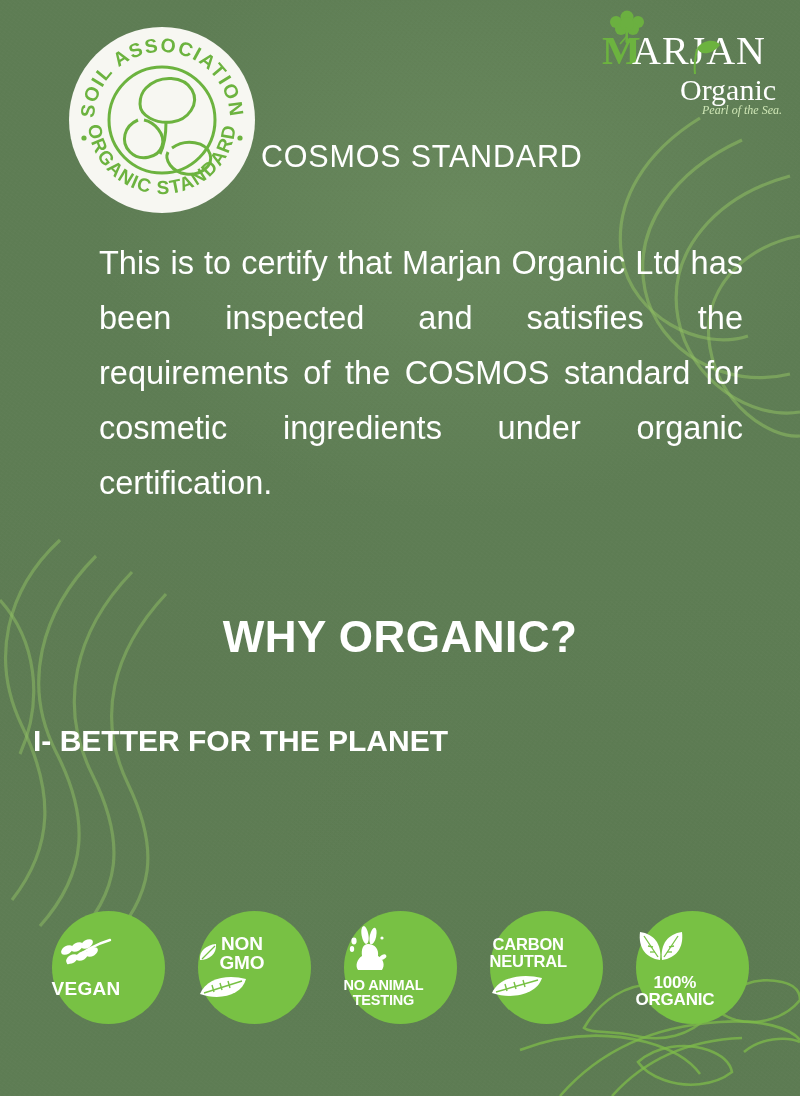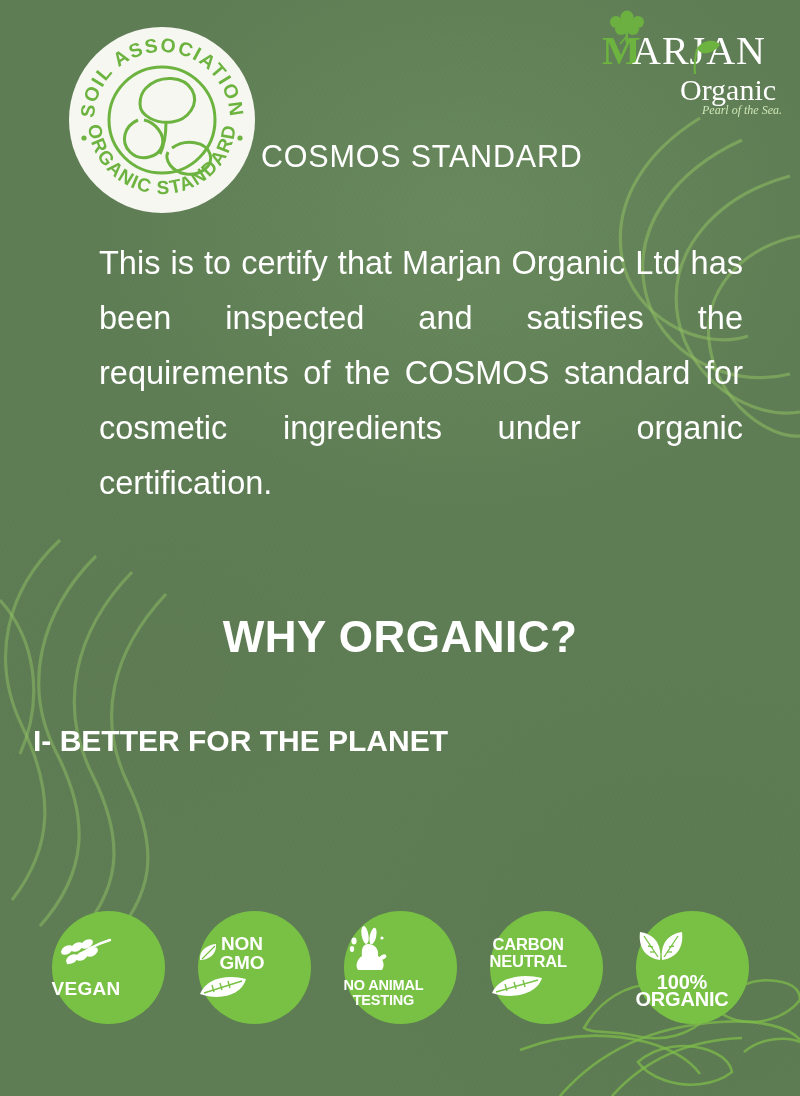--- a/index.html
+++ b/index.html
@@ -154,21 +154,21 @@
     line-height: 16.5px;
     letter-spacing: -0.2px;
     text-align: center;
     text-transform: uppercase;
     white-space: pre-line;
   }
   .badge-vegan .blabel { font-size: 19px; letter-spacing: 0.3px; margin-top: 11px; }
   .badge-nongmo .blabel { font-size: 19px; line-height: 19px; }
   .badge-carbon .blabel { font-size: 16.5px; line-height: 17px; }
   .badge-noanimal .blabel { font-size: 14.5px; line-height: 15px; margin-top: 2px; }
-  .badge-organic .blabel { font-size: 20px; line-height: 17.5px; margin-top: 12px; }
+  .badge-organic .blabel { font-size: 17px; line-height: 17.5px; margin-top: 12px; }
 
   .row-inline { display: flex; align-items: center; justify-content: center; gap: 2px; }
 </style>
 </head>
 <body>
 
 <div class="poster">
 
   <div class="texture"></div>
 

